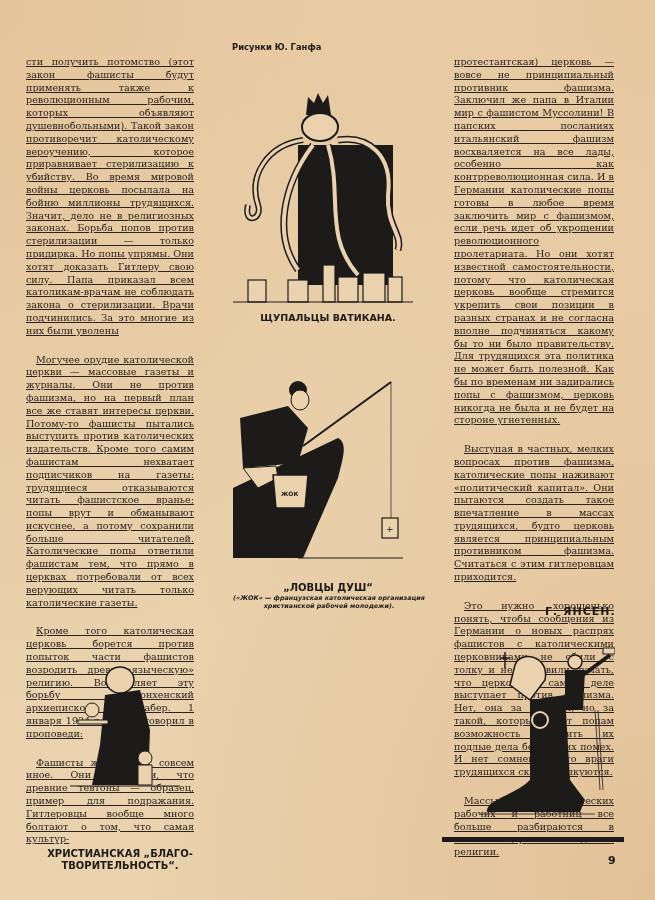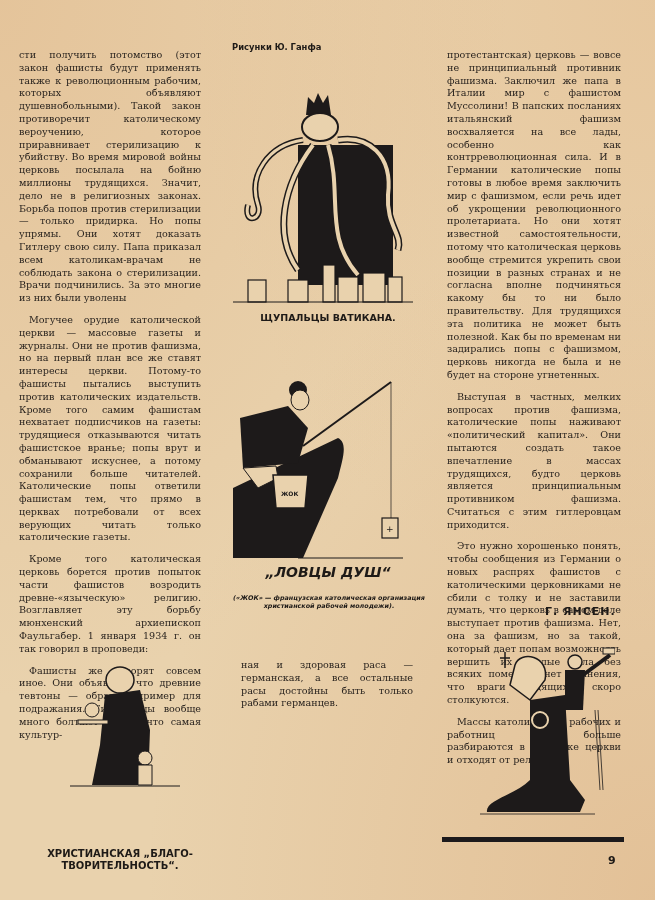--- a/index.html
+++ b/index.html
@@ -11,33 +11,33 @@
         radial-gradient(ellipse at 100% 100%, rgba(215,160,110,0.35), transparent 55%),
         radial-gradient(ellipse at 100% 0%, rgba(225,175,125,0.3), transparent 50%);
       color: #2a241f;
       font-family: "DejaVu Serif", serif;
     }
     .col {
       position: absolute;
       font-size: 9.6px; line-height: 12.8px;
       text-align: justify; hyphens: manual;
     }
-    .col p { margin: 9px; text-indent: 10px; }
+    .col p { margin: 16px; text-indent: 10px; text-decoration: underline; }
     .col p.noind { text-indent: 0; }
     .col p.gap { margin-top: 6px; }
     #col-left { left: 10px; top: 40px; width: 200px; }
     #col-right { left: 438px; top: 40px; width: 192px; }
     #col-mid-bottom { left: 232px; top: 650px; width: 190px; }
     .caption {
       position: absolute; font-family: "DejaVu Sans", sans-serif; font-weight: bold;
       color: #1e1a17; text-align: center;
     }
     #credit { left: 232px; top: 42px; font-size: 8.4px; text-align: left; }
     #cap-vatican { left: 228px; top: 312px; width: 200px; font-size: 9.5px; }
-    #cap-lovtsy { left: 228px; top: 564px; width: 200px; font-size: 14px; font-style: italic; }
+    #cap-lovtsy { left: 228px; top: 582px; width: 200px; font-size: 10px; }
     #cap-lovtsy-sub { left: 226px; top: 594px; width: 206px; font-size: 6.4px; line-height: 8px; font-style: italic; }
     #cap-charity { left: 30px; top: 848px; width: 180px; font-size: 10px; line-height: 12px; }
     #signature { left: 545px; top: 605px; font-size: 11px; letter-spacing: 1px; }
     #page-number { left: 608px; top: 854px; font-size: 11px; }
     .rule { position: absolute; left: 442px; top: 837px; width: 182px; height: 5px; background: #1c1a1c; }
     .illus { position: absolute; }
   </style>
 </head>
 <body>
 
@@ -103,21 +103,20 @@
   <path d="M35 35 L70 30 L80 70 L78 125 L22 125 L30 85 Z" fill="#1d1a1a"></path>
   <rect x="8" y="60" width="30" height="4" fill="#e9d2ad" stroke="#1d1a1a" stroke-width="1"></rect>
   <circle cx="22" cy="50" r="7" fill="#e9d2ad" stroke="#1d1a1a" stroke-width="1"></circle>
   <circle cx="75" cy="98" r="7" fill="#e9d2ad" stroke="#1d1a1a" stroke-width="1"></circle>
   <path d="M68 105 L82 105 L82 125 L68 125 Z" fill="#e9d2ad" stroke="#1d1a1a" stroke-width="1"></path>
   <line x1="0" y1="126" x2="110" y2="126" stroke="#1d1a1a" stroke-width="1"></line>
 </svg>
 <div id="cap-charity" class="caption">ХРИСТИАНСКАЯ „БЛАГО-ТВОРИТЕЛЬНОСТЬ“.</div>
 
 <div id="col-mid-bottom" class="col">
-  <p class="noind">ная и здоровая раса — германская, а все остальные расы достойны быть только рабами германцев.</p>
 </div>
 
 <div id="col-right" class="col">
   <p class="noind">протестантская) церковь — вовсе не принципиальный противник фашизма. Заключил же папа в Италии мир с фашистом Муссолини! В папских посланиях итальянский фашизм восхваляется на все лады, особенно как контрреволюционная сила. И в Германии католические попы готовы в любое время заключить мир с фашизмом, если речь идет об укрощении революционного пролетариата. Но они хотят известной самостоятельности, потому что католическая церковь вообще стремится укрепить свои позиции в разных странах и не согласна вполне подчиняться какому бы то ни было правительству. Для трудящихся эта политика не может быть полезной. Как бы по временам ни задирались попы с фашизмом, церковь никогда не была и не будет на стороне угнетенных.</p>
   <p class="gap">Выступая в частных, мелких вопросах против фашизма, католические попы наживают «политический капитал». Они пытаются создать такое впечатление в массах трудящихся, будто церковь является принципиальным противником фашизма. Считаться с этим гитлеровцам приходится.</p>
   <p class="gap">Это нужно хорошенько понять, чтобы сообщения из Германии о новых распрях фашистов с католическими церковниками не сбили с толку и не заставили думать, что церковь в самом деле выступает против фашизма. Нет, она за фашизм, но за такой, который дает попам возможность вершить их подлые дела без всяких помех. И нет сомнения, что враги трудящихся скоро столкуются.</p>
   <p class="gap">Массы католических рабочих и работниц все больше разбираются в политике церкви и отходят от религии.</p>
 </div>
 <div id="signature" class="caption">Г. ЯНСЕН.</div>
 

